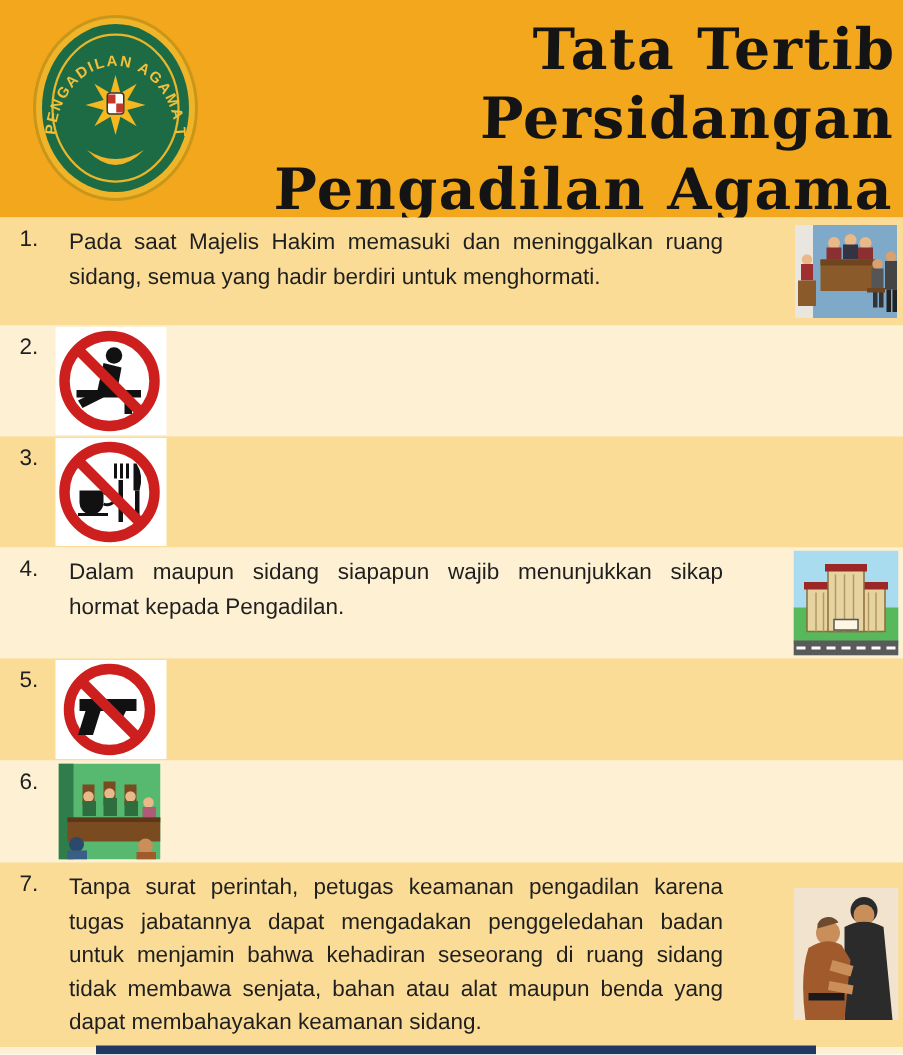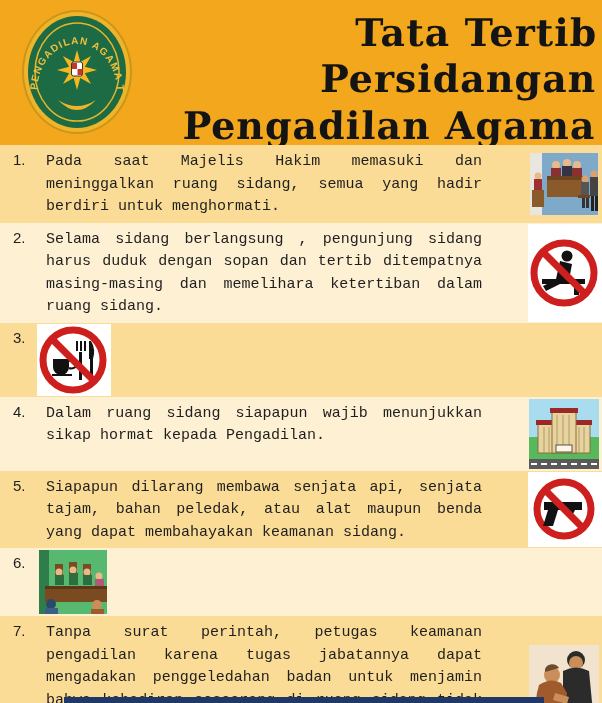--- a/index.html
+++ b/index.html
@@ -21,21 +21,21 @@
   
   .rules{position:absolute;top:145px;left:0;width:602px;bottom:0;}
   .rule-row{display:flex;align-items:stretch;}
   .rule-row.yellow{background:var(--row-yellow,#FADC96);}
   .rule-row.cream{background:var(--row-cream,#FDF0D3);}
   .rule-num{
     flex:0 0 24px;padding:6px 0 0 13px;font-size:15px;color:var(--text,#1F1F1F);
   }
   .rule-text{
     flex:1 1 auto;padding:6px 46px 4px 9px;font-size:15px;line-height:1.5;
-    text-align:justify;color:var(--text,#1F1F1F);font-family:Liberation Mono, monospace;
+    text-align:justify;color:var(--text,#1F1F1F);
   }
   .rule-icon{
     flex:0 0 72px;display:flex;align-items:center;justify-content:center;
     padding:2px 2px 2px 0;
   }
   .rule-icon.white-bg{background:#ffffff;margin:1px 0;}
   .rule-icon svg{display:block;}
   
   .bottom-bar{
     position:absolute;bottom:0;left:64px;right:58px;height:6px;
@@ -98,21 +98,20 @@
       <circle cx="64" cy="21" r="3.5" fill="#d9a070"></circle>
             <rect x="60" y="24" width="8" height="19" fill="#444"></rect>
       <rect x="61" y="43" width="3" height="15" fill="#222"></rect>
             <rect x="65" y="43" width="3" height="15" fill="#222"></rect>
     </svg>
         </div>
   </div>
 
   <div class="rule-row cream" style="min-height: 69px;">
     <div class="rule-num">2.</div>
-    <div class="rule-text">Selama sidang berlangsung , pengunjung sidang harus duduk dengan sopan dan tertib ditempatnya masing-masing dan memelihara ketertiban dalam ruang sidang.</div>
     <div class="rule-icon white-bg">
           <svg width="70" height="68" viewBox="0 0 70 68">
     <circle cx="35" cy="34" r="30" fill="#fff" stroke="#CE1F1F" stroke-width="7"></circle>
     <g fill="#111">
       <circle cx="38" cy="17" r="5.5"></circle>
       <path d="M31 22 l12 3 l-3 16 l-13 -1 z"></path>
       <rect x="13" y="40" width="43" height="5"></rect>
       <path d="M28 40 l-14 7 l3 5 l14 -7 z"></path>
       <rect x="45" y="45" width="5" height="11"></rect>
     </g>
@@ -137,21 +136,21 @@
       <path d="M53 15 q5 8 2 18 h-4 v-18 z" stroke="none"></path>
       <rect x="52" y="33" width="3" height="21" stroke="none"></rect>
     </g>
     <line x1="13.700000000000003" y1="12.700000000000003" x2="56.3" y2="55.3" stroke="#CE1F1F" stroke-width="7"></line>
   </svg>
         </div>
   </div>
 
   <div class="rule-row cream" style="min-height: 68px;">
     <div class="rule-num">4.</div>
-    <div class="rule-text">Dalam ruang sidang siapapun wajib menunjukkan sikap hormat kepada Pengadilan.</div>
+    <div class="rule-text">Dalam maupun sidang siapapun wajib menunjukkan sikap hormat kepada Pengadilan.</div>
     <div class="rule-icon">
           <svg width="70" height="70" viewBox="0 0 70 70">
       <rect width="70" height="70" fill="#aadcf0"></rect>
       <rect y="38" width="70" height="24" fill="#58b85c"></rect>
       <rect y="60" width="70" height="10" fill="#5a5a5a"></rect>
       <rect x="2" y="64" width="6" height="2" fill="#fff"></rect>
             <rect x="12" y="64" width="6" height="2" fill="#fff"></rect>
             <rect x="22" y="64" width="6" height="2" fill="#fff"></rect>
             <rect x="32" y="64" width="6" height="2" fill="#fff"></rect>
             <rect x="42" y="64" width="6" height="2" fill="#fff"></rect>
@@ -168,21 +167,20 @@
             <line x1="40" y1="16" x2="40" y2="54" stroke="#b09a63"></line>
       <line x1="50" y1="28" x2="50" y2="54" stroke="#b09a63"></line>
             <line x1="55" y1="28" x2="55" y2="54" stroke="#b09a63"></line>
       <rect x="27" y="46" width="16" height="7" fill="#fdf6e3" stroke="#555"></rect>
     </svg>
         </div>
   </div>
 
   <div class="rule-row yellow" style="min-height: 65px;">
     <div class="rule-num">5.</div>
-    <div class="rule-text">Siapapun dilarang membawa senjata api, senjata tajam, bahan peledak, atau alat maupun benda yang dapat membahayakan keamanan sidang.</div>
     <div class="rule-icon white-bg">
           <svg width="64" height="62" viewBox="0 0 64 62">
     <circle cx="32" cy="31" r="27" fill="#fff" stroke="#CE1F1F" stroke-width="7"></circle>
     <path fill="#111" d="M12 24 h38 v8 h-7 l-2 4 h-9 l2 -4 h-8 l-5 16 h-10 l5 -16 h-4 z"></path>
     <line x1="12.830000000000002" y1="11.830000000000002" x2="51.17" y2="50.17" stroke="#CE1F1F" stroke-width="7"></line>
   </svg>
         </div>
   </div>
 
   <div class="rule-row cream" style="min-height: 68px;">

